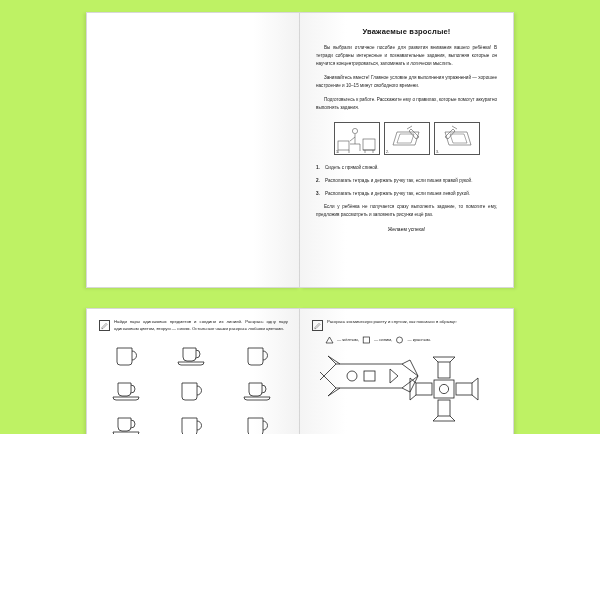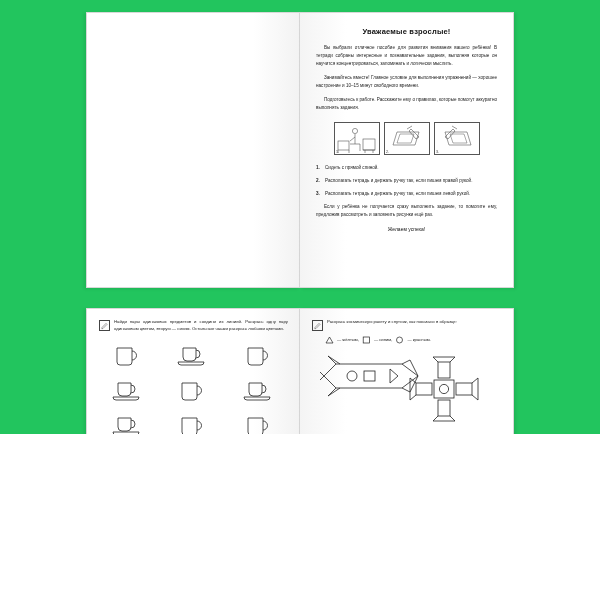--- a/index.html
+++ b/index.html
@@ -7,21 +7,21 @@
     padding: 0;
     background: #ffffff;
     width: 600px;
     height: 600px;
     font-family: "Liberation Sans", sans-serif;
   }
   .page {
     position: relative;
     width: 600px;
     height: 434px;
-    background: #22c55e;
+    background: #bef264;
     overflow: hidden;
   }
 
   
   .spread {
     position: absolute;
     display: flex;
     background: #ffffff;
   }
   .spread-top {

